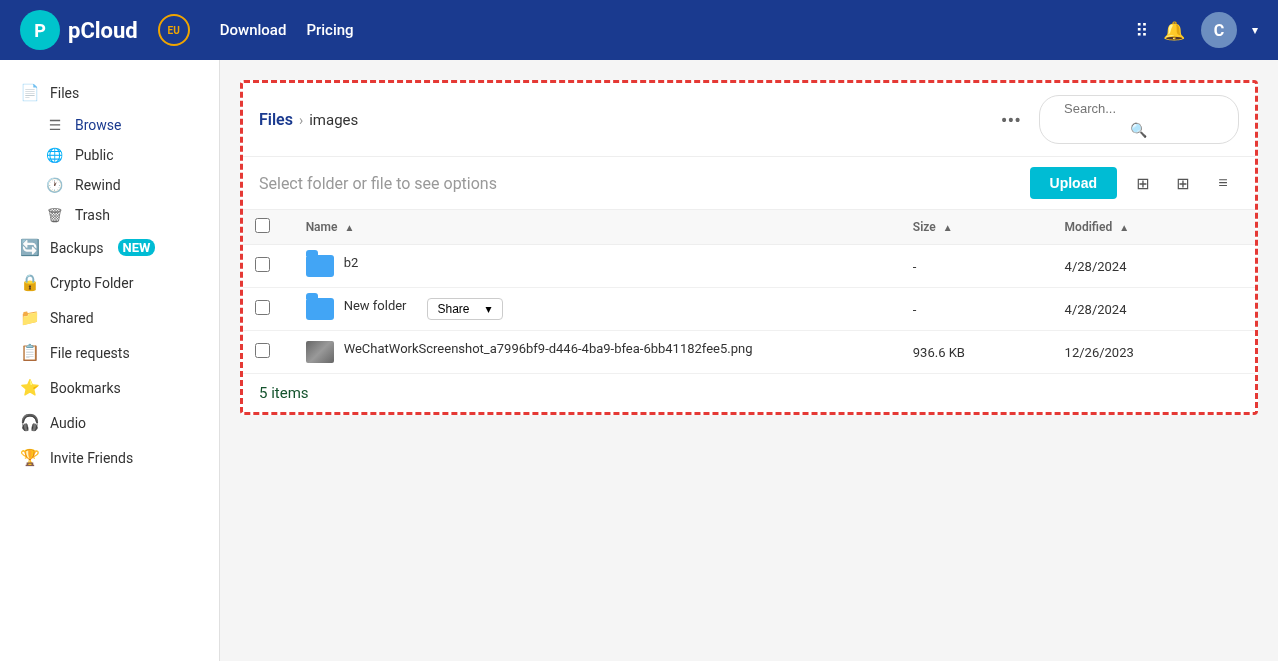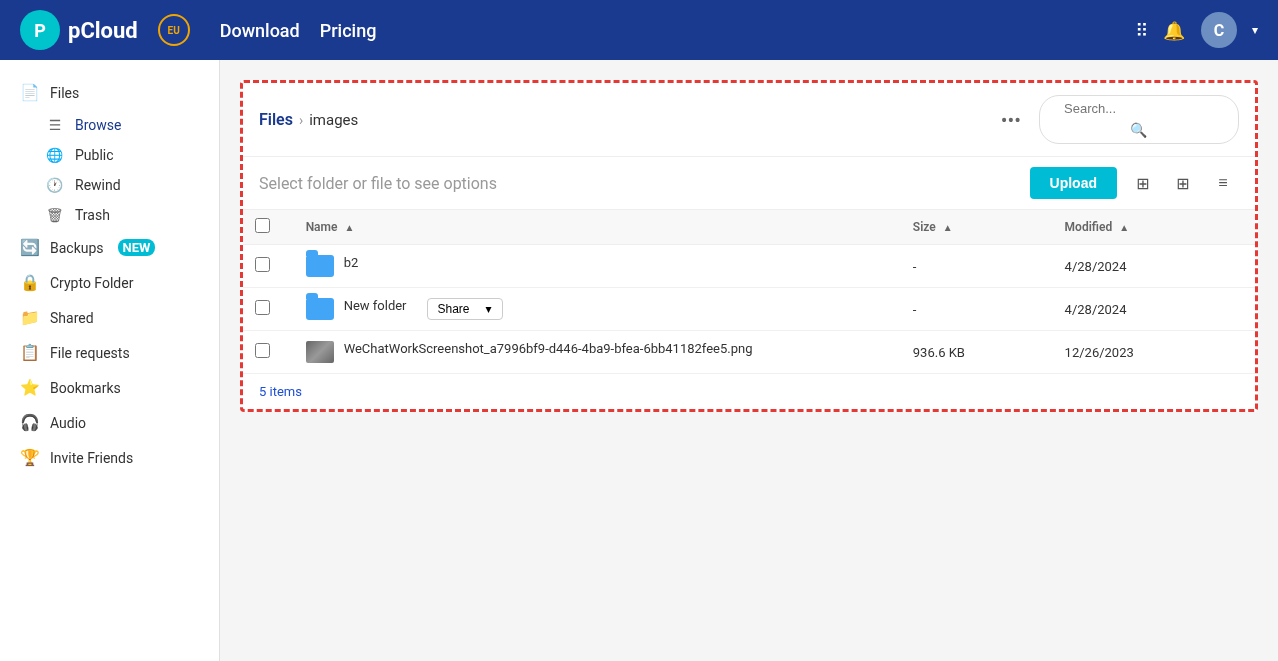--- a/index.html
+++ b/index.html
@@ -42,21 +42,21 @@
       font-weight: bold;
     }
     .header-nav {
       display: flex;
       gap: 20px;
       margin-left: 10px;
     }
     .header-nav a {
       color: white;
       text-decoration: none;
-      font-size: 18px;
+      font-size: 15px;
       font-weight: 500;
     }
     .header-right {
       margin-left: auto;
       display: flex;
       align-items: center;
       gap: 15px;
     }
     .grid-icon {
       color: white;
@@ -284,22 +284,22 @@
       padding: 3px 10px;
       font-size: 12px;
       cursor: pointer;
       display: flex;
       align-items: center;
       gap: 16px;
       margin-left: 10px;
     }
     .items-count {
       padding: 10px 16px;
-      font-size: 13px;
-      color: #1d4ed8;
+      font-size: 15px;
+      color: #14532d;
     }
     .col-name { width: 60%; }
     .col-size { width: 15%; }
     .col-modified { width: 20%; }
 
     
     input[type="checkbox"] {
       width: 15px; height: 15px;
       cursor: pointer;
     }

